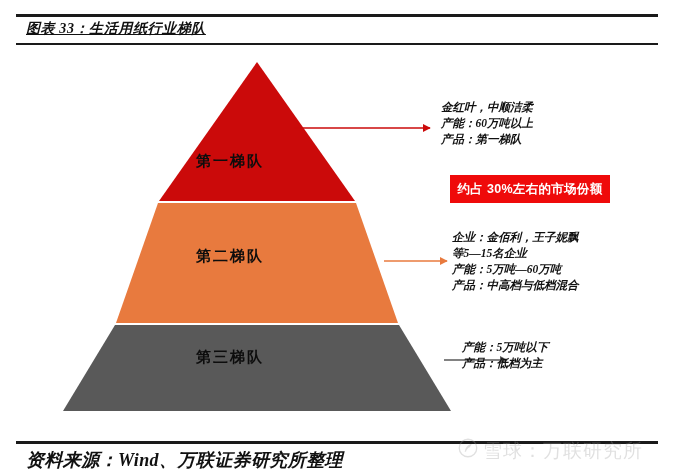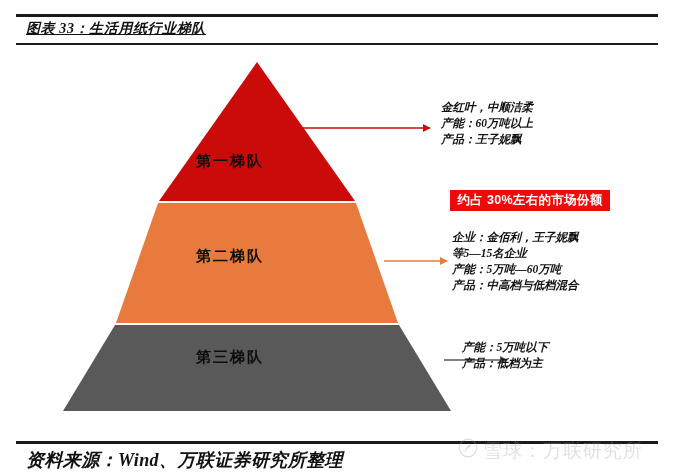--- a/index.html
+++ b/index.html
@@ -121,23 +121,23 @@
   }
   .annotation .ann-line { display: block; }
   #annotation-tier-1 { left: 441px; top: 99px; }
   #annotation-tier-2 { left: 452px; top: 229px; }
   #annotation-tier-3 { left: 462px; top: 339px; }
 
   
   #market-share-badge {
     position: absolute;
     left: 450px;
-    top: 190px;
+    top: 175px;
     width: 160px;
-    height: 21px;
+    height: 28px;
     background: #ef0a0a;
     color: #ffffff;
     font-family: "Liberation Sans", sans-serif;
     font-size: 12.5px;
     font-weight: bold;
     font-style: normal;
     letter-spacing: 0.3px;
     display: flex;
     align-items: center;
     justify-content: center;
@@ -181,21 +181,21 @@
   <line x1="444" y1="360" x2="507" y2="360" stroke="#595959" stroke-width="1.6" marker-end="url(#arrow-grey)"></line>
 </svg>
 
 <div class="tier-label" id="tier-label-1">第一梯队</div>
 <div class="tier-label" id="tier-label-2">第二梯队</div>
 <div class="tier-label" id="tier-label-3">第三梯队</div>
 
 <div class="annotation" id="annotation-tier-1">
   <span class="ann-line">金红叶，中顺洁柔</span>
   <span class="ann-line">产能：60万吨以上</span>
-  <span class="ann-line">产品：王子妮飘</span>
+  <span class="ann-line">产品：第一梯队</span>
 </div>
 
 <div id="market-share-badge">约占 30%左右的市场份额</div>
 
 <div class="annotation" id="annotation-tier-2">
   <span class="ann-line">企业：金佰利，王子妮飘</span>
   <span class="ann-line">等5—15名企业</span>
   <span class="ann-line">产能：5万吨—60万吨</span>
   <span class="ann-line">产品：中高档与低档混合</span>
 </div>

